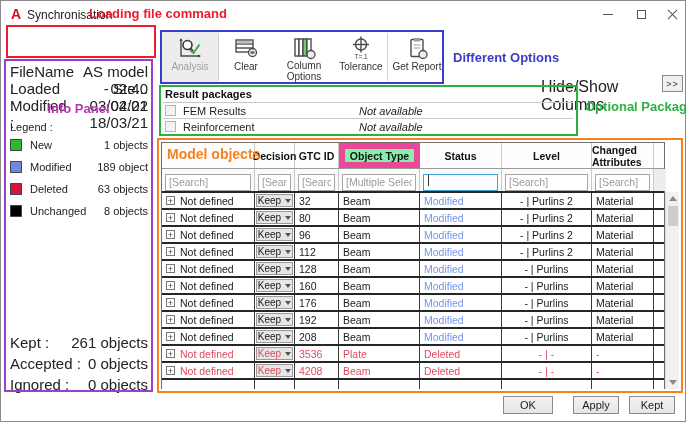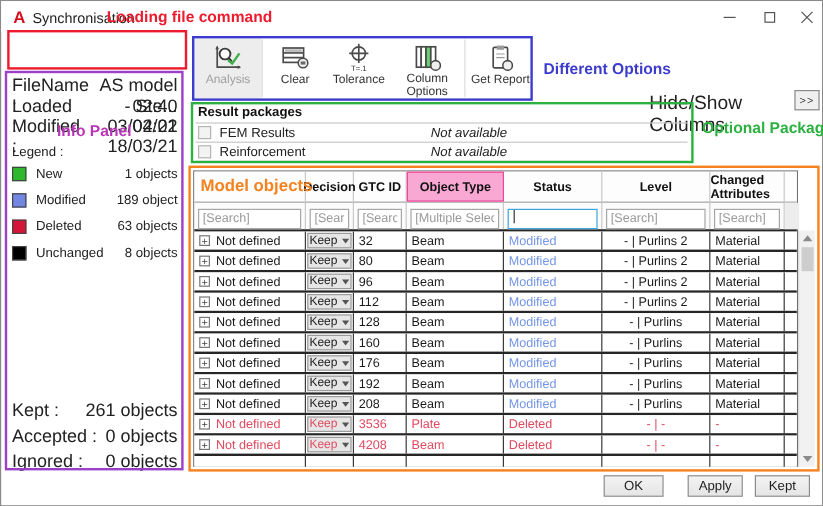--- a/index.html
+++ b/index.html
@@ -65,21 +65,21 @@
   .rp-line { position:absolute; left:162px; width:410px; height:1px; background:#c8c8c8; }
   .rp-check { width:11px; height:11px; border:1px solid #b5b5b5; background:#f3f3f3; margin:0 7px 0 2px; flex:none; }
   .rp-status { position:absolute; left:196px; font-style:italic; }
 
   
   .tbl { position:absolute; left:160px; top:141px; width:504px; height:247px;
     border:1px solid #6f6f6f; background:#fff; }
   .thead { display:flex; height:26px; border-bottom:1px solid #9a9a9a; background:#fdfdfd; }
   .th { display:flex; align-items:center; justify-content:center; font-size:10.5px;
     font-weight:bold; color:#111; border-right:1px solid #c9c9c9; height:100%; flex:none; }
-  .th.hl { background:#f9a8d4; border:1px solid #ec4899; }
+  .th.hl { background:#86efac; border:6px solid #ec4899; }
   .tsearch { display:flex; height:24px; border-bottom:2px solid #262626; background:#fbfbfb; }
   .ts { flex:none; height:100%; padding:3px 3px; border-right:1px solid #c9c9c9; }
   .ts input { width:100%; height:17px; border:1px solid #a6a6a6; background:#fff;
     font-size:10.5px; padding:0 3px; color:#222; font-family:"Liberation Sans",sans-serif; outline:none; }
   .ts input::placeholder { color:#9a9a9a; }
   .ts input.focused { border:1px solid #3da4dd; }
   .trow { display:flex; height:17px; border-bottom:2px solid #262626; background:#fff; }
   .trow .c { flex:none; height:100%; font-size:10.5px; color:#1a1a1a; display:flex;
     align-items:center; border-right:1px solid #3a3a3a; padding:0 4px; overflow:hidden; white-space:nowrap; }
   .c-id { padding-left:3px; }
@@ -221,42 +221,42 @@
    <rect x="3" y="4" width="17" height="12" fill="#fff" stroke="#4a4a4a" stroke-width="1.4"></rect>
    <line x1="3" y1="8" x2="20" y2="8" stroke="#4a4a4a" fill="none" stroke-width="1.4"></line>
             <line x1="3" y1="12" x2="20" y2="12" stroke="#4a4a4a" fill="none" stroke-width="1.4"></line>
    <rect x="4.5" y="5" width="14" height="2.5" fill="#bdbdbd"></rect>
    <circle cx="19.5" cy="16.5" r="4" fill="#efefef" stroke="#4a4a4a" stroke-width="1.3"></circle>
    <rect x="17.5" y="15.2" width="4" height="2.6" fill="#6a6a6a"></rect>
           </svg>
         </span>
       <span class="tlabel">Clear</span>
       </div>
-      <div class="tbtn " style="width:52px">
-      <span class="ticon">
-          <svg width="26" height="24" viewBox="0 0 26 24">
-   <circle cx="13" cy="8.5" r="5.5" stroke="#4a4a4a" fill="none" stroke-width="1.4"></circle>
-   <line x1="13" y1="0.5" x2="13" y2="16.5" stroke="#4a4a4a" fill="none" stroke-width="1.4"></line>
-   <line x1="5" y1="8.5" x2="21" y2="8.5" stroke="#4a4a4a" fill="none" stroke-width="1.4"></line>
-   <text x="13" y="23" text-anchor="middle" class="tol-txt">T=.1</text>
-          </svg>
-        </span>
-      <span class="tlabel">Tolerance</span>
-      </div>
       <div class="tbtn " style="width:62px">
       <span class="ticon">
           <svg width="26" height="24" viewBox="0 0 26 24">
    <rect x="4" y="3" width="4" height="17" fill="#fff" stroke="#4a4a4a" stroke-width="1.4"></rect>
    <rect x="8" y="3" width="4" height="17" fill="#fff" stroke="#4a4a4a" stroke-width="1.4"></rect>
    <rect x="12" y="3" width="4" height="17" fill="#6ccf72" stroke="#4a4a4a" stroke-width="1.4"></rect>
    <rect x="16" y="3" width="4" height="17" fill="#fff" stroke="#4a4a4a" stroke-width="1.4"></rect>
    <circle cx="20" cy="18.5" r="4" fill="#efefef" stroke="#4a4a4a" stroke-width="1.3"></circle>
           </svg>
         </span>
       <span class="tlabel">Column Options</span>
+      </div>
+      <div class="tbtn " style="width:52px">
+      <span class="ticon">
+          <svg width="26" height="24" viewBox="0 0 26 24">
+   <circle cx="13" cy="8.5" r="5.5" stroke="#4a4a4a" fill="none" stroke-width="1.4"></circle>
+   <line x1="13" y1="0.5" x2="13" y2="16.5" stroke="#4a4a4a" fill="none" stroke-width="1.4"></line>
+   <line x1="5" y1="8.5" x2="21" y2="8.5" stroke="#4a4a4a" fill="none" stroke-width="1.4"></line>
+   <text x="13" y="23" text-anchor="middle" class="tol-txt">T=.1</text>
+          </svg>
+        </span>
+      <span class="tlabel">Tolerance</span>
       </div>
       <div class="tsep"></div>
       <div class="tbtn " style="width:58px">
       <span class="ticon">
           <svg width="26" height="24" viewBox="0 0 26 24">
    <rect x="7" y="3.5" width="12" height="17" rx="1" fill="#fff" stroke="#4a4a4a" stroke-width="1.4"></rect>
    <rect x="10" y="2" width="6" height="3.5" fill="#9a9a9a"></rect>
    <line x1="9.5" y1="9" x2="16.5" y2="9" stroke="#9a9a9a"></line>
             <line x1="9.5" y1="12" x2="16.5" y2="12" stroke="#9a9a9a"></line>
    <circle cx="19" cy="18.5" r="4" fill="#efefef" stroke="#4a4a4a" stroke-width="1.3"></circle>

